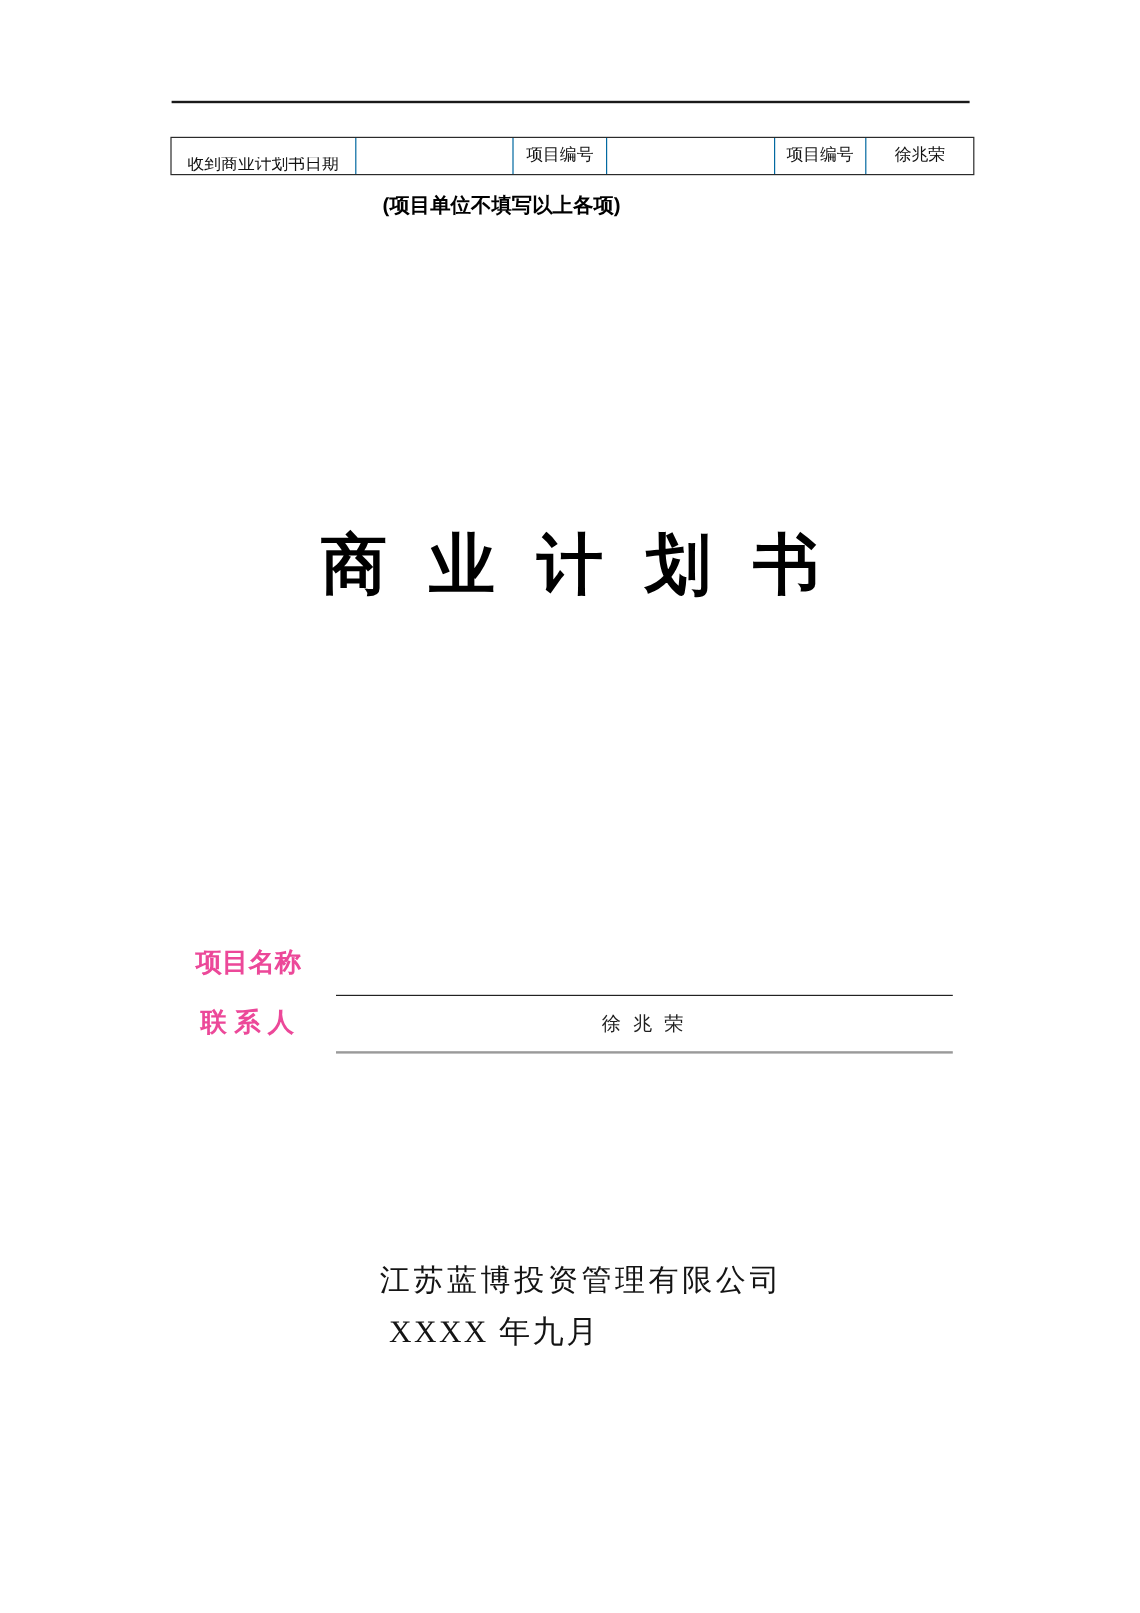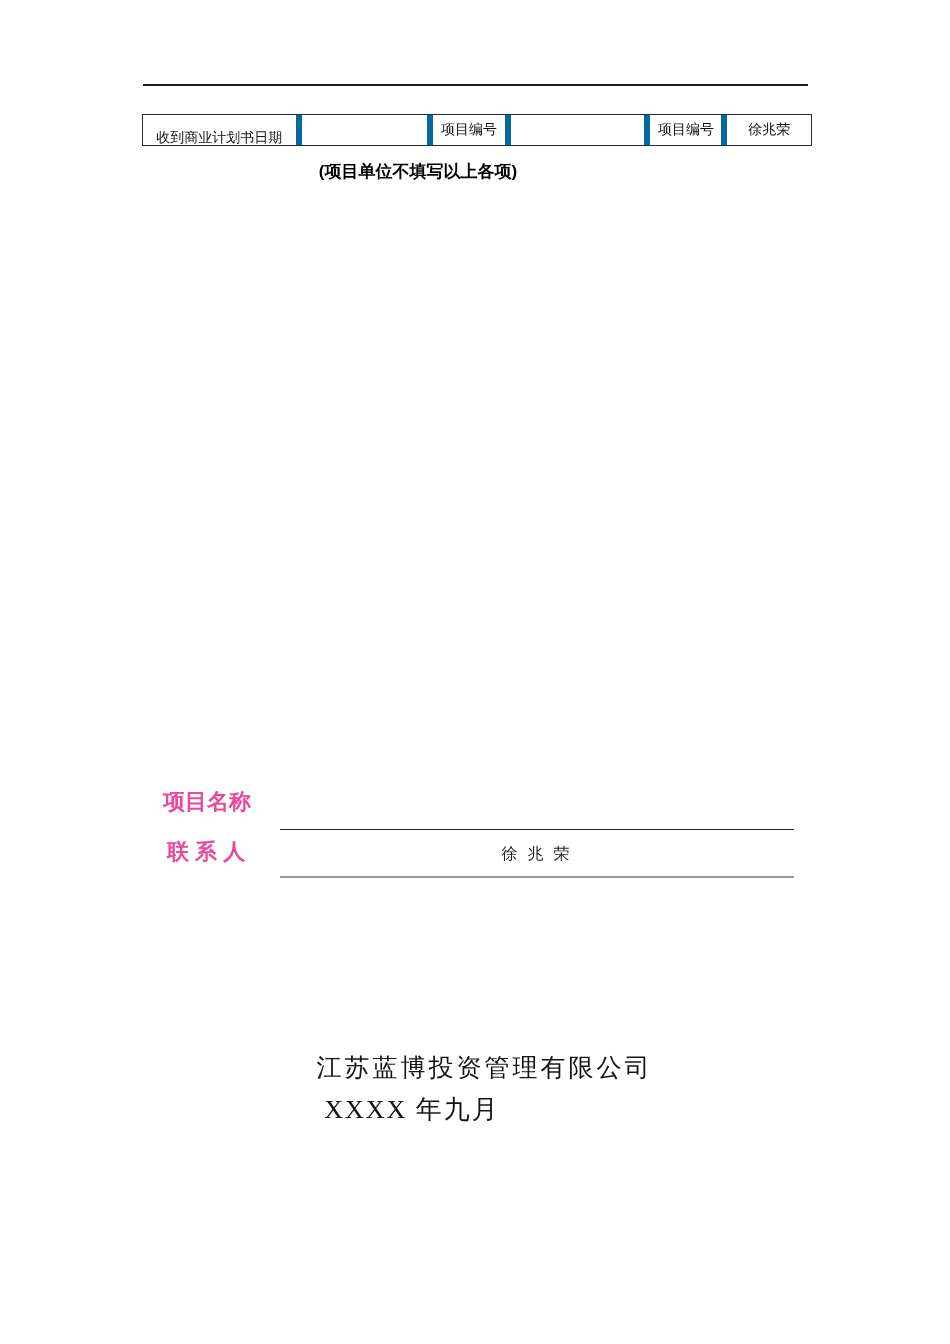--- a/index.html
+++ b/index.html
@@ -37,21 +37,21 @@
     border: 1px solid #2b2b2b;
   }
   .header-table .cell {
     box-sizing: border-box;
     display: flex;
     align-items: center;
     justify-content: center;
     font-size: 14px;
     line-height: 1;
     color: #111;
-    border-left: 6px solid #0369a1;
+    border-left: 1px solid #0369a1;
     white-space: nowrap;
     overflow: hidden;
   }
   .header-table .cell:first-child { border-left: none; margin-top: 16px; }
   .c1 { width: 153px; }
   .c2 { width: 132px; }
   .c3 { width: 78px; }
   .c4 { width: 140px; }
   .c5 { width: 77px; }
   .c6 { width: 90px; }
@@ -163,20 +163,21 @@
     <div class="cell c1">收到商业计划书日期</div>
     <div class="cell c2"></div>
     <div class="cell c3">项目编号</div>
     <div class="cell c4"></div>
     <div class="cell c5">项目编号</div>
     <div class="cell c6">徐兆荣</div>
   </div>
 
   <div class="table-caption">(项目单位不填写以上各项)</div>
 
+  <div class="doc-title">商业计划书</div>
 
   <div class="field-label label-project">项目名称</div>
   <div class="field-line line-project"></div>
 
   <div class="field-label label-contact">联 系 人</div>
   <div class="field-value value-contact">徐 兆 荣</div>
   <div class="field-line line-contact"></div>
 
   <div class="footer-company">江苏蓝博投资管理有限公司</div>
   <div class="footer-date">XXXX 年九月</div>

